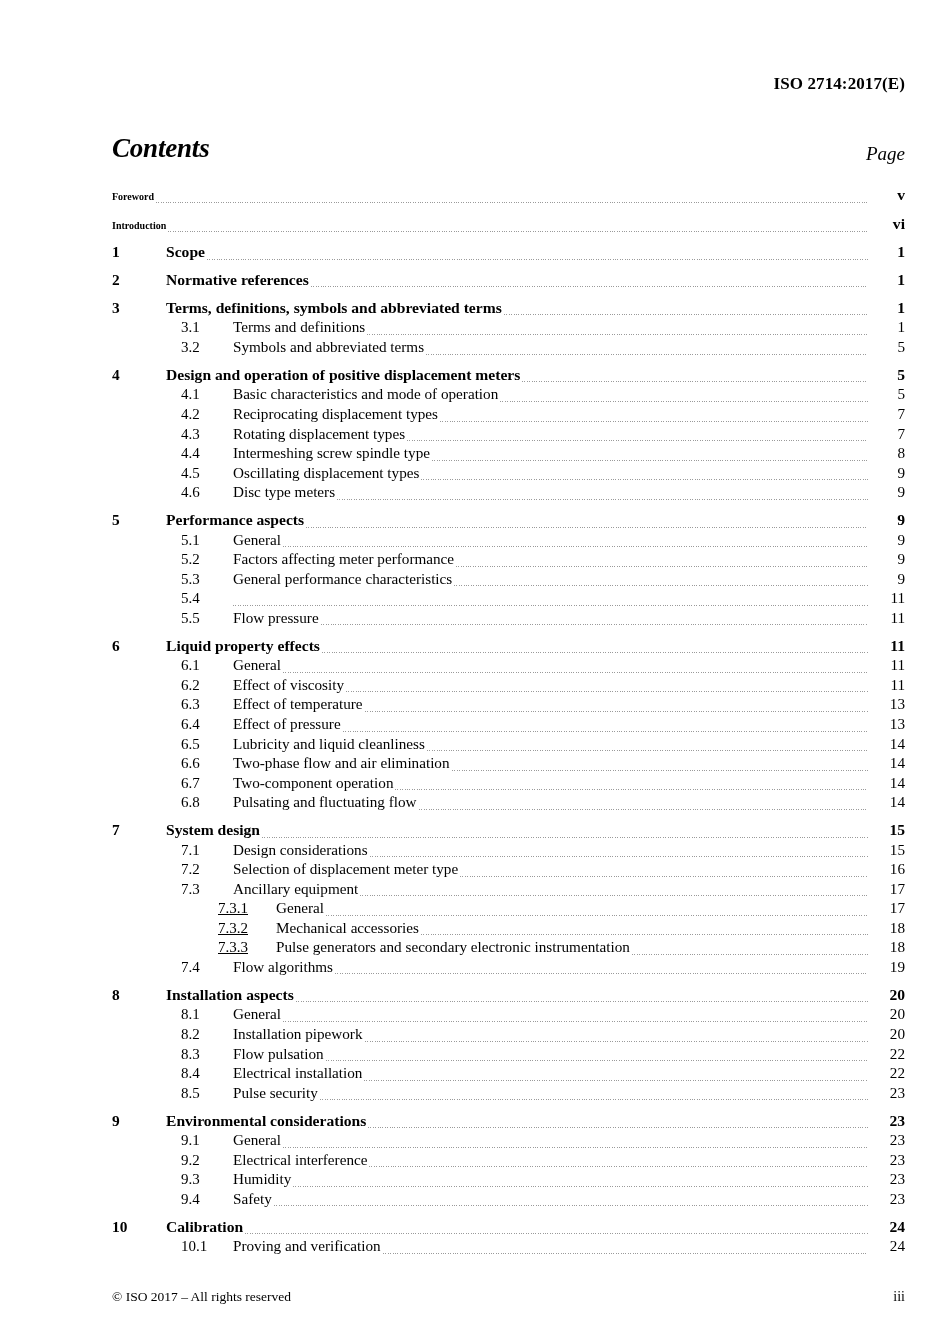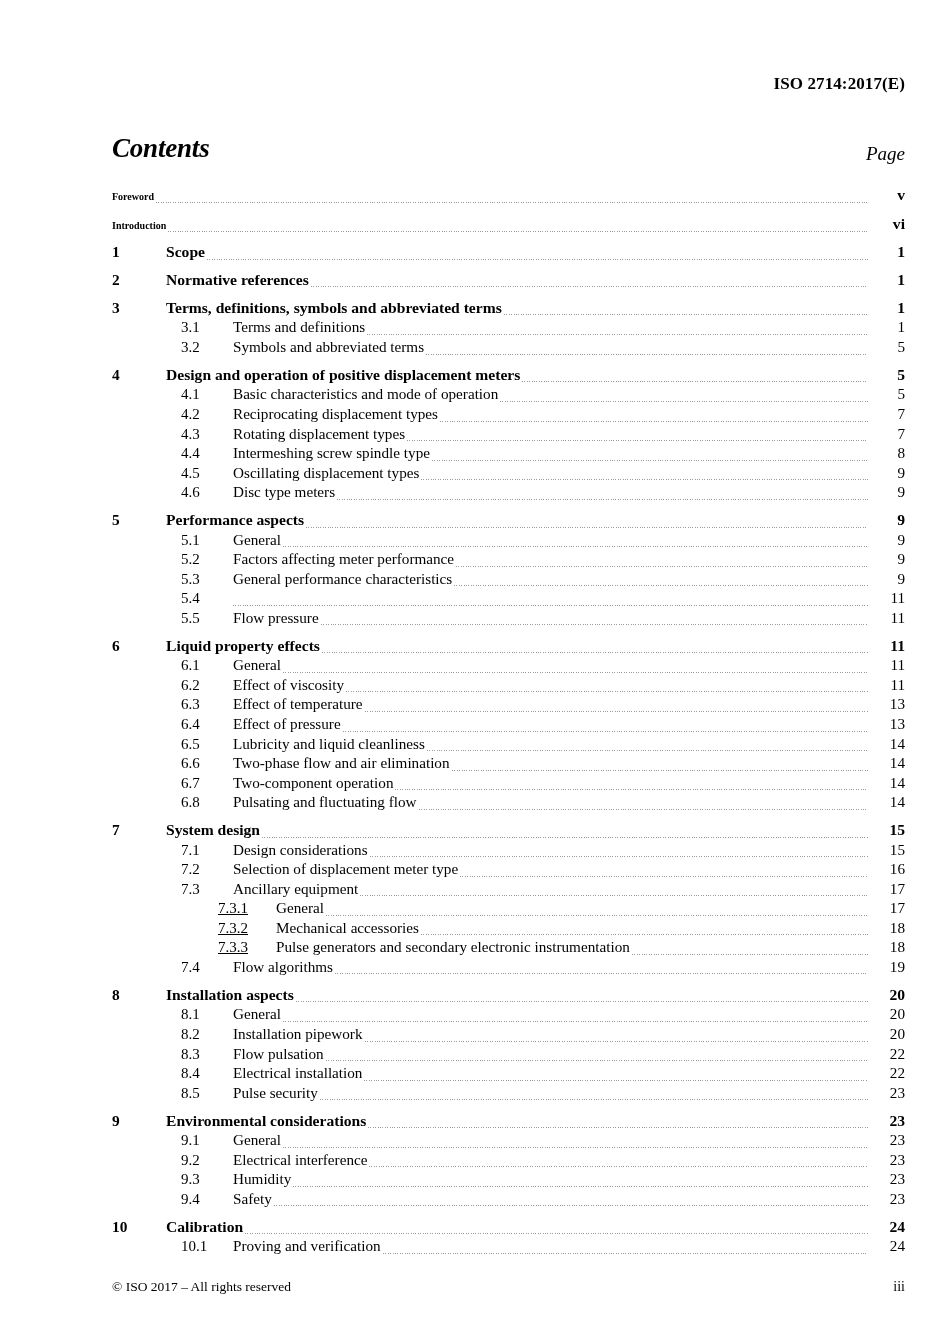--- a/index.html
+++ b/index.html
@@ -125,21 +125,21 @@
   }
   .front .pg { font-weight: bold; font-size: 15.6px; }
   .lvl1  .pg { font-weight: bold; font-size: 15.6px; }
   .lvl2  .pg { font-weight: normal; }
   .lvl3  .pg { font-weight: normal; }
 
   
   .doc-footer {
     position: absolute;
     left: 112px;
-    bottom: 47px;
+    bottom: 37px;
     width: 793px;
     height: 18px;
   }
   .footer-copy {
     position: absolute;
     left: 0;
     top: 0;
     font-size: 13.5px;
   }
   .footer-page {

